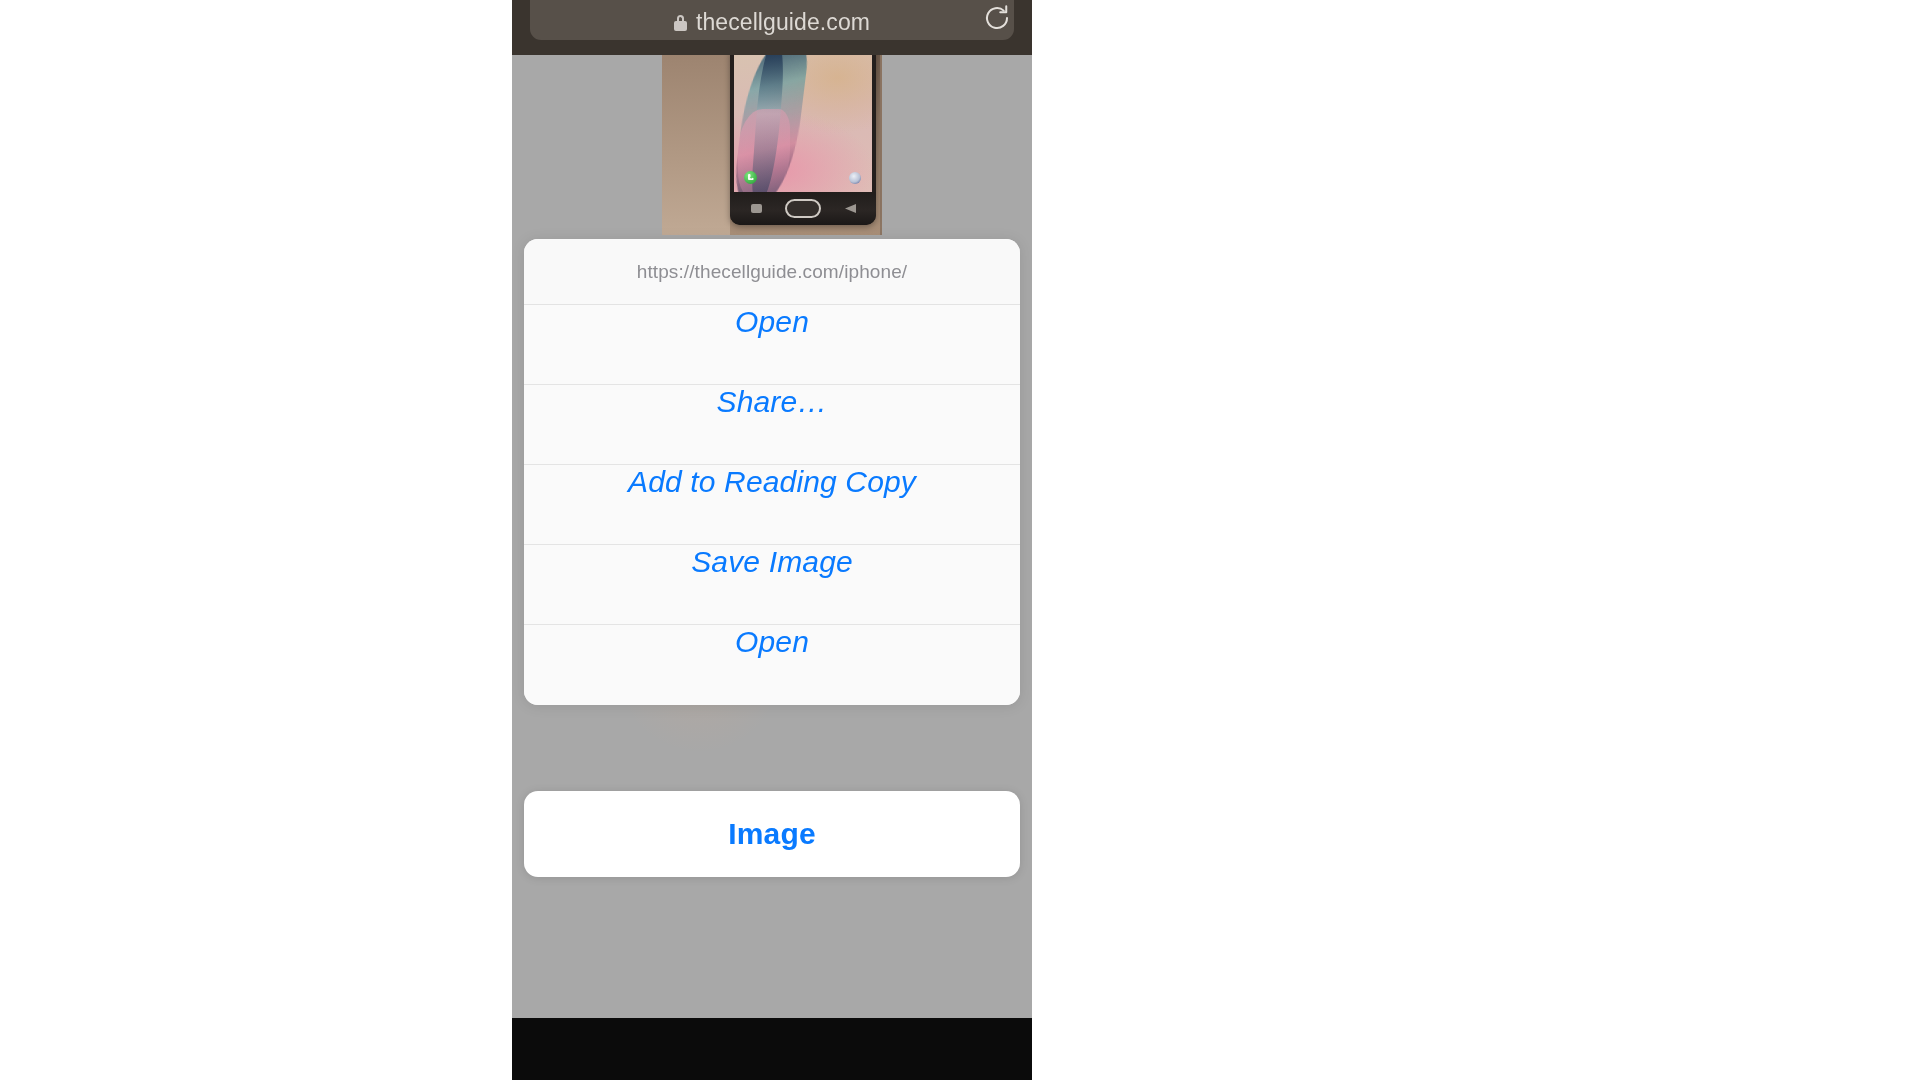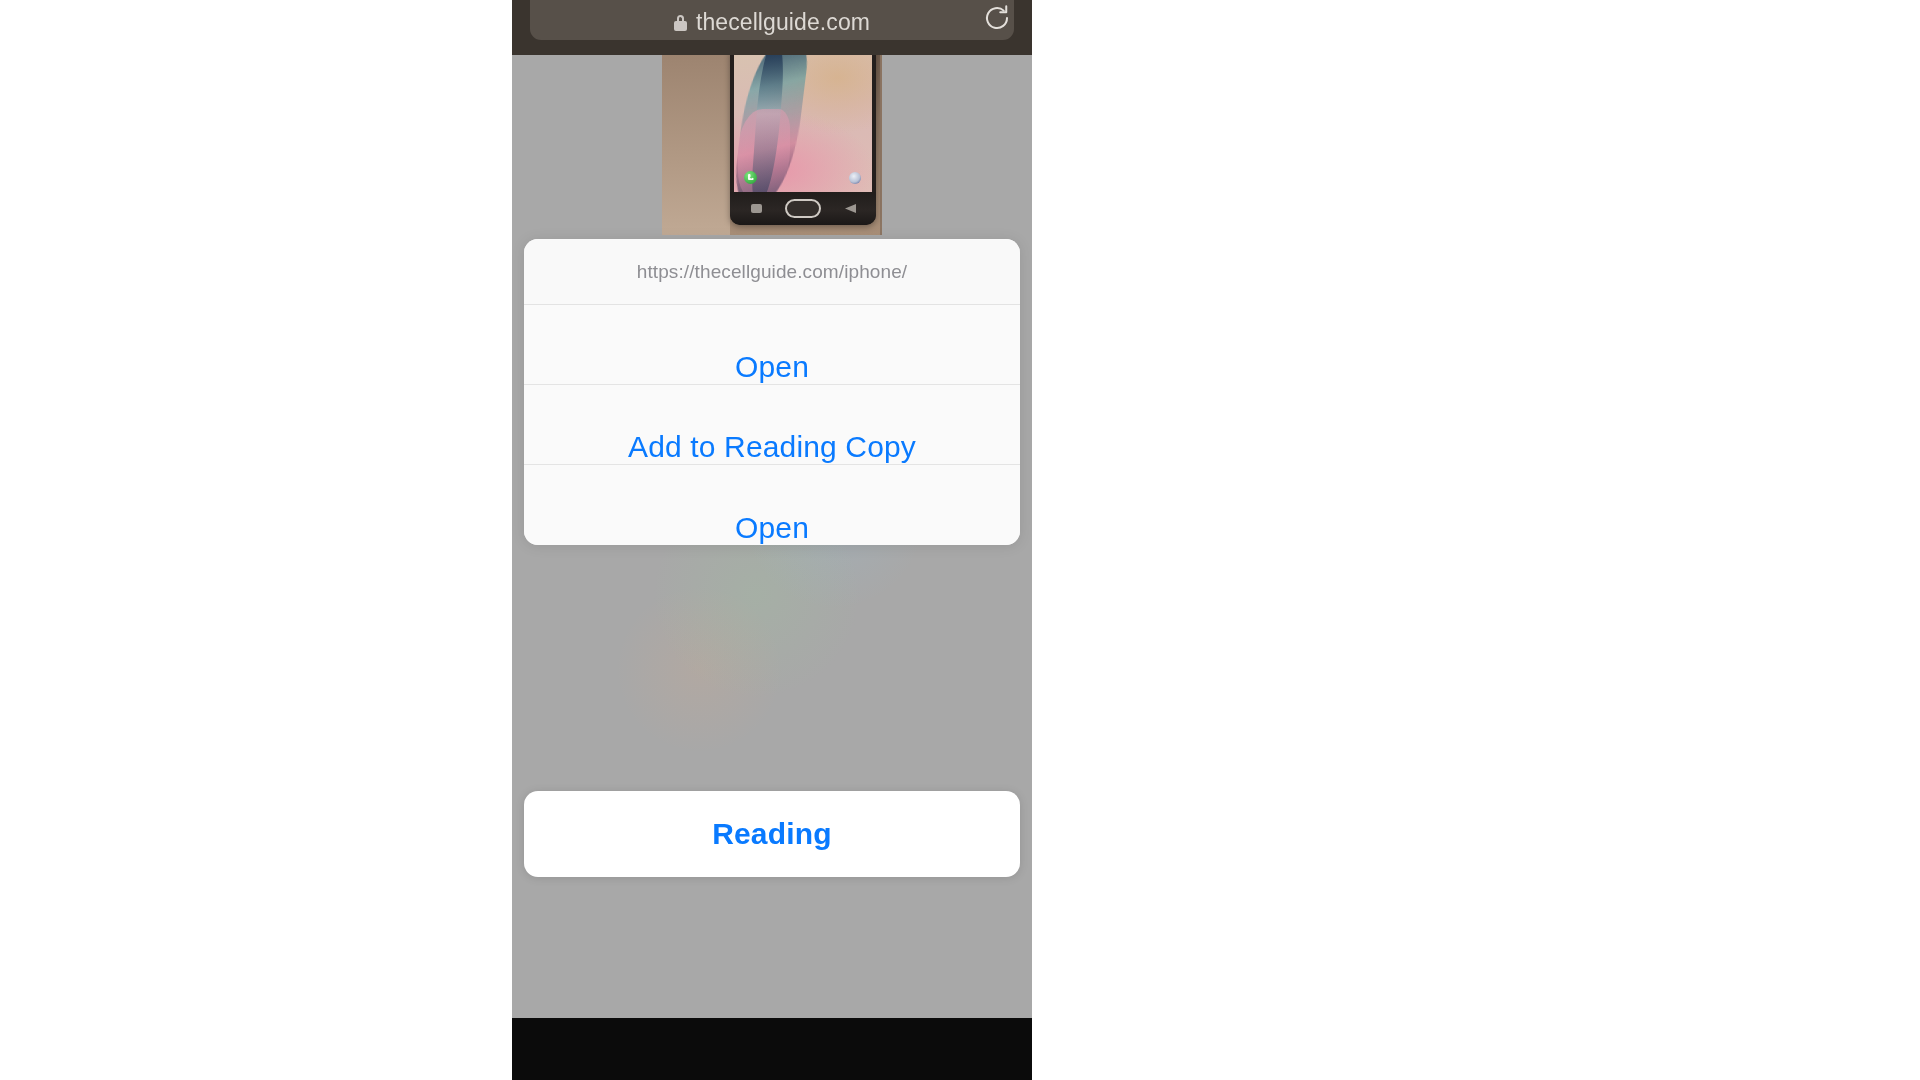--- a/index.html
+++ b/index.html
@@ -200,23 +200,24 @@
     border-bottom:1px solid rgba(0,0,0,.085);
     background:rgba(249,249,249,.96);
   }
   #sheet-url-text {
     color:#8e8e93;
     font-size:19px;
     letter-spacing:.1px;
   }
   .sheet-item {
     height:80px;
-    display:flex; align-items:flex-end; justify-content:center;
+    display:flex; align-items:flex-start; justify-content:center;
     border-bottom:1px solid rgba(0,0,0,.085);
     background:rgba(250,250,250,.86);
+    font-style:italic;
   }
   .sheet-item:last-child { border-bottom:none; }
   .sheet-item-label {
     color:#097aff;
     font-size:30px;
     letter-spacing:.15px;
   }
 
   
   #cancel-button {
@@ -293,25 +294,31 @@
 
   <div id="action-sheet">
     <div id="sheet-url-header">
       <span id="sheet-url-text">https://thecellguide.com/iphone/</span>
     </div>
 
     <div class="sheet-item">
       <span class="sheet-item-label">Open</span>
     </div>
     <div class="sheet-item">
+      <span class="sheet-item-label">Share…</span>
+    </div>
+    <div class="sheet-item">
       <span class="sheet-item-label">Add to Reading Copy</span>
     </div>
     <div class="sheet-item">
+      <span class="sheet-item-label">Save Image</span>
+    </div>
+    <div class="sheet-item">
       <span class="sheet-item-label">Open</span>
     </div>
   </div>
 
   <div id="cancel-button">
-    <span id="cancel-label">Reading</span>
+    <span id="cancel-label">Image</span>
   </div>
 
   <div id="bottom-bar"></div>
 </div>
 
 </body></html>

